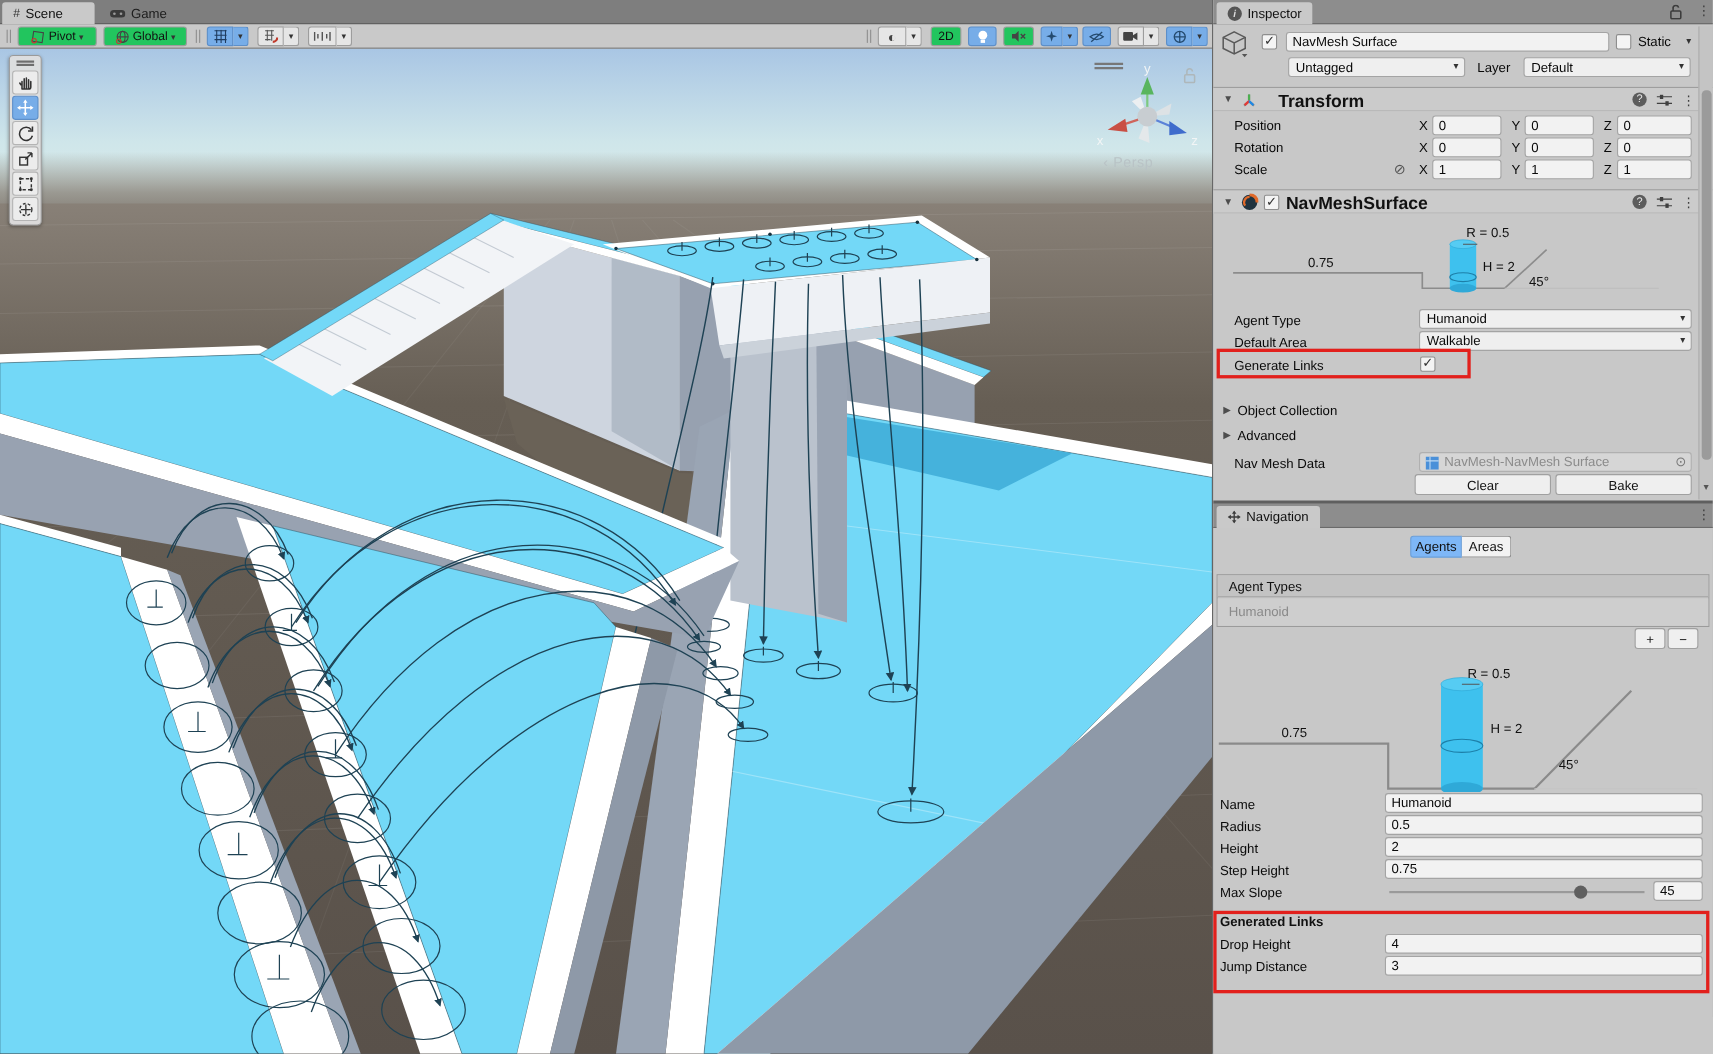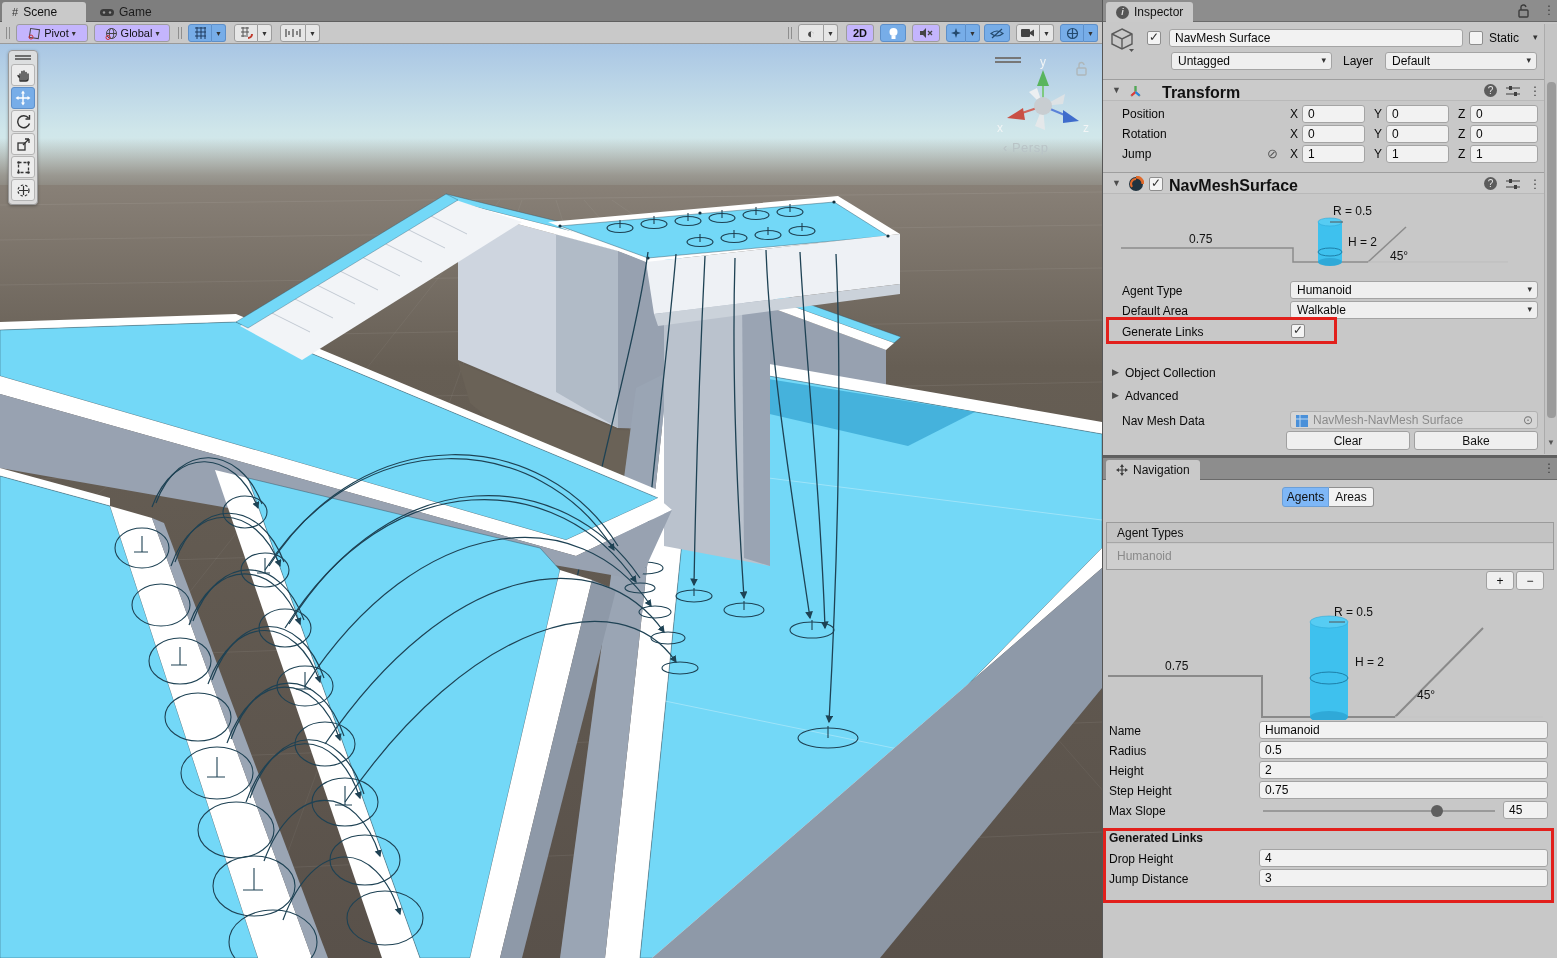--- a/index.html
+++ b/index.html
@@ -6,21 +6,21 @@
   html,body { width:1557px; height:958px; overflow:hidden; background:#c8c8c8;
     font-family:"Liberation Sans", sans-serif; font-size:12px; color:#111; }
   .abs { position:absolute; }
   
   #scene-view { position:absolute; left:0; top:0; width:1102px; height:958px; background:#3a3a3a; }
   #scene-tabbar { position:absolute; left:0; top:0; width:1102px; height:22px; background:#7e7e7e; border-bottom:1px solid #5f5f5f; }
   .view-tab { position:absolute; top:2px; height:20px; display:flex; align-items:center; gap:5px; padding:0 10px; font-size:12px; }
   .view-tab.active { background:#c9c9c9; border-radius:3px 3px 0 0; color:#111; }
   .view-tab.inactive { color:#1c1c1c; }
   #scene-toolbar { position:absolute; left:0; top:22px; width:1102px; height:22px; background:#c9c9c9; border-bottom:1px solid #9a9a9a; }
-  .tbtn { position:absolute; top:2px; height:18px; background:#c4b5fd; border:1px solid #9d9d9d; border-radius:3px; display:flex; align-items:center; justify-content:center; gap:3px; font-size:11px; padding:0 4px; }
+  .tbtn { position:absolute; top:2px; height:18px; background:#22c55e; border:1px solid #9d9d9d; border-radius:3px; display:flex; align-items:center; justify-content:center; gap:3px; font-size:11px; padding:0 4px; }
   .tbtn.blue { background:#77ade8; border-color:#5d8fc9; }
   .tbtn .caret, .dd-caret { font-size:8px; color:#333; }
   .tsplit { display:flex; position:absolute; top:2px; }
   .tsplit .main { height:18px; background:#e6e6e6; border:1px solid #9d9d9d; border-radius:3px 0 0 3px; display:flex; align-items:center; justify-content:center; padding:0 3px;}
   .tsplit .main.blue { background:#77ade8; border-color:#5d8fc9; }
   .tsplit .arrow { height:18px; width:14px; background:#e6e6e6; border:1px solid #9d9d9d; border-left:none; border-radius:0 3px 3px 0; display:flex; align-items:center; justify-content:center; font-size:7px; color:#333;}
   .tsplit .arrow.blue { background:#77ade8; border-color:#5d8fc9; }
   .handlebars { position:absolute; top:5px; width:4px; height:12px; border-left:1px solid #8e8e8e; border-right:1px solid #8e8e8e; }
   #scene-canvas { position:absolute; left:0; top:44px; width:1102px; height:914px; }
   
@@ -321,21 +321,21 @@
     </div>
 
     <div class="handlebars" style="left:788px;"></div>
     <div class="tsplit" style="left:798px;">
       <div class="main" style="width:26px;">
           <span style="font-size:13px;color:#444;">◐</span>
         </div>
       <div class="arrow">▼</div>
     </div>
     <div class="tbtn" style="left:846px; width:28px;">
-        <span style="font-weight:bold;">2D</span>
+        <span style="font-weight:normal;">2D</span>
       </div>
     <div class="tbtn blue" style="left:880px; width:26px;">
       <svg width="11" height="13">
           <circle cx="5.5" cy="5" r="4" fill="#fff"></circle>
           <rect x="3.5" y="9" width="4" height="3" fill="#fff"></rect>
         </svg>
     </div>
     <div class="tbtn" style="left:912px; width:28px;">
       <svg width="14" height="12">
           <path d="M1,4 h3 l3,-3 v10 l-3,-3 h-3 z" fill="#444"></path>
@@ -510,21 +510,21 @@
   <div class="row" style="top:124px;">
     <span class="rlabel" style="left:19px;">Rotation</span>
     <span class="rlabel" style="left:187px;">X</span>
     <input class="tf" style="left: 199px; top: 1px; width: 63px;" readonly="" value="0">
     <span class="rlabel" style="left:271px;">Y</span>
     <input class="tf" style="left: 283px; top: 1px; width: 63px;" readonly="" value="0">
     <span class="rlabel" style="left:355px;">Z</span>
     <input class="tf" style="left: 367px; top: 1px; width: 68px;" readonly="" value="0">
   </div>
   <div class="row" style="top:144px;">
-    <span class="rlabel" style="left:19px;">Jump</span>
+    <span class="rlabel" style="left:19px;">Scale</span>
     <span class="abs" style="left:164px;top:2px;color:#555;font-size:13px;">⊘</span>
     <span class="rlabel" style="left:187px;">X</span>
     <input class="tf" style="left: 199px; top: 1px; width: 63px;" readonly="" value="1">
     <span class="rlabel" style="left:271px;">Y</span>
     <input class="tf" style="left: 283px; top: 1px; width: 63px;" readonly="" value="1">
     <span class="rlabel" style="left:355px;">Z</span>
     <input class="tf" style="left: 367px; top: 1px; width: 68px;" readonly="" value="1">
   </div>
 
   <div class="comp-header" style="top:172px;">

